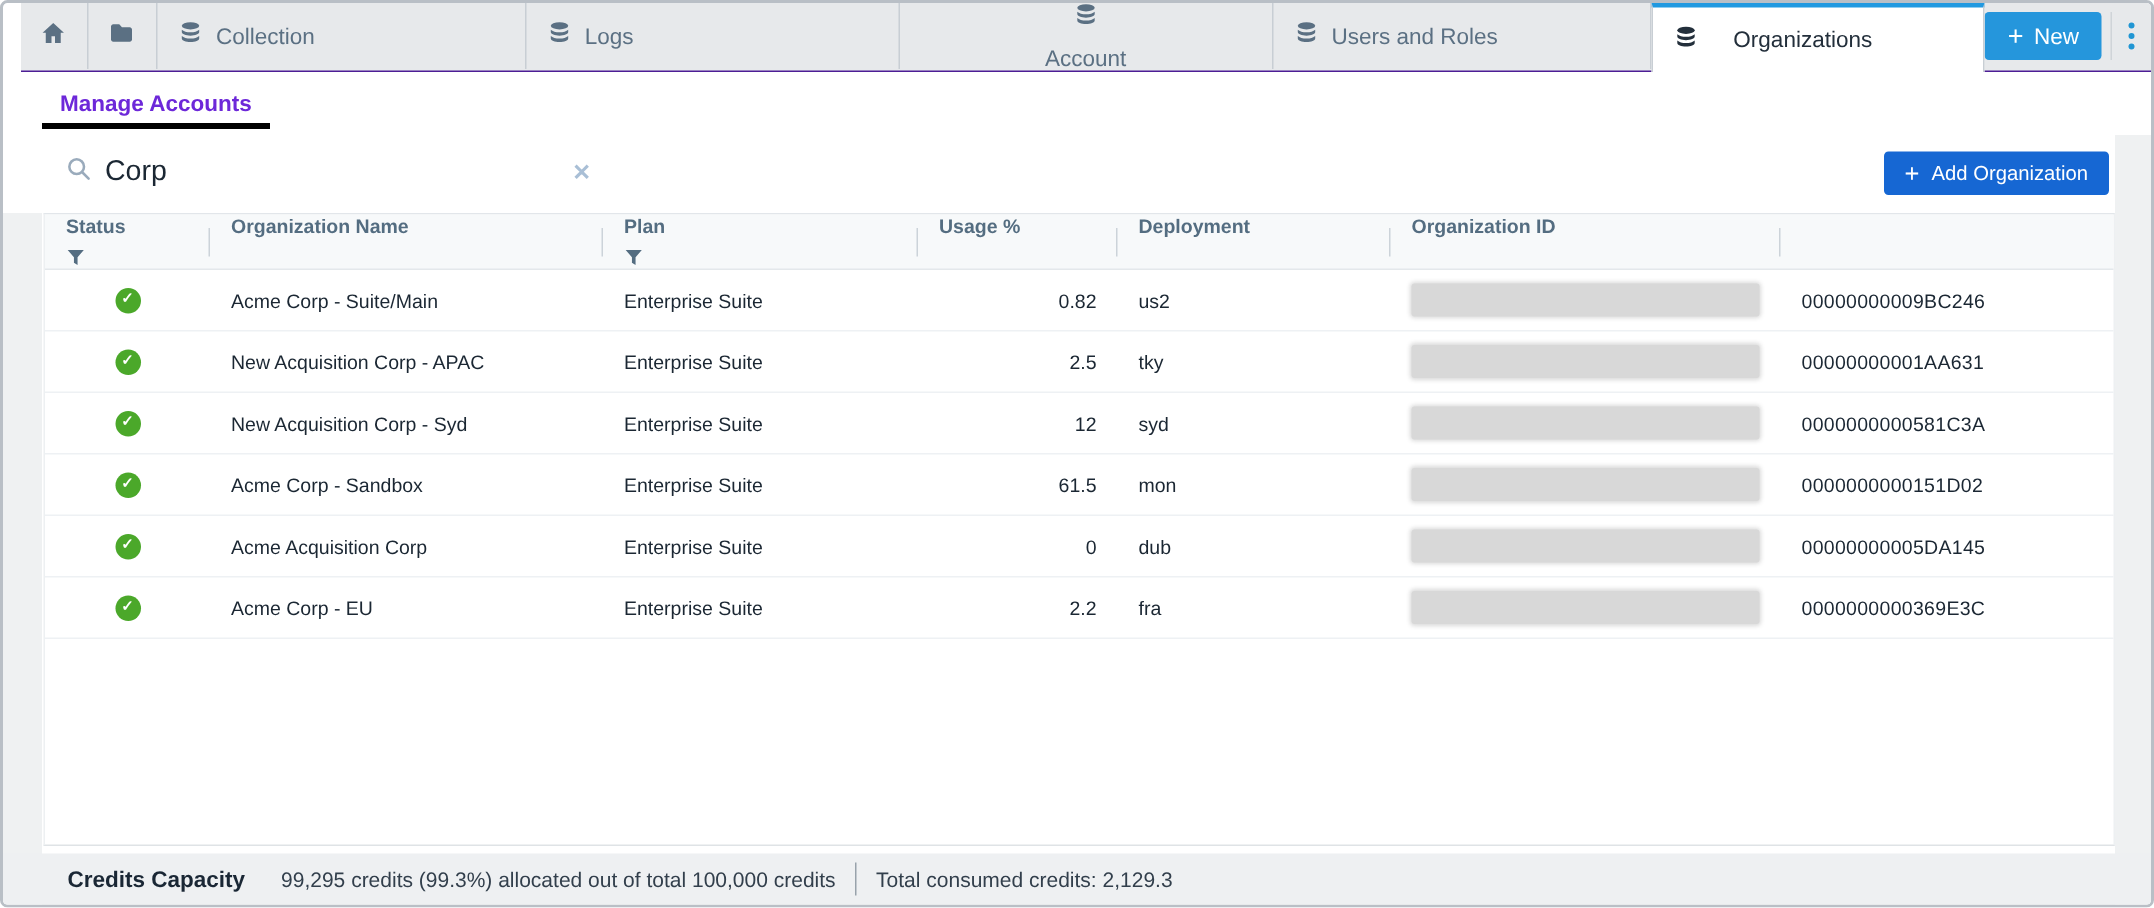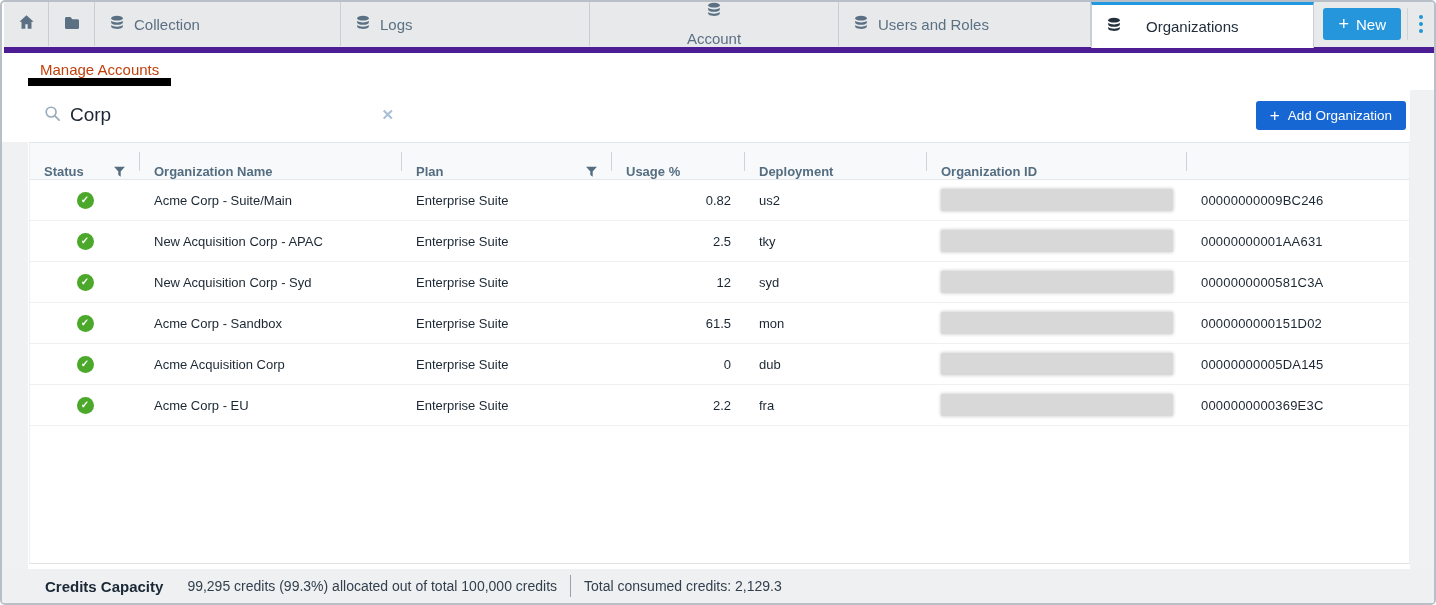--- a/index.html
+++ b/index.html
@@ -1,22 +1,22 @@
 <!DOCTYPE html>
 <html><head>
 <meta charset="utf-8">
 <style>
   html,body{margin:0;padding:0;background:#fff;width:1436px;height:605px;overflow:hidden;
     font-family:"Liberation Sans", sans-serif;}
   .window{position:relative;width:1436px;height:605px;box-sizing:border-box;
     border:2px solid #b9bfc6;border-radius:5px;overflow:hidden;background:#fff;}
 
   
-  .tabstrip{position:absolute;top:0;left:2px;right:0;height:45px;background:#e7e9eb;
-    border-bottom:6px solid #4c1d95;display:flex;align-items:flex-start;z-index:5;}
+  .tabstrip{position:absolute;top:0;left:12px;right:0;height:45px;background:#e7e9eb;
+    border-bottom:1px solid #4c1d95;display:flex;align-items:flex-start;z-index:5;}
   .tab{height:44px;box-sizing:border-box;border-right:1px solid #c8ced4;display:flex;
     align-items:center;gap:9px;padding:0 14px;color:#5b7083;font-size:15px;cursor:pointer;}
   .tab.icon-tab{justify-content:center;padding:0;}
   .tab svg{flex:0 0 auto;}
   .tab.active{height:46px;background:#fff;border-top:3px solid #2199e0;border-left:1px solid #c8ced4;
     color:#232f3b;font-weight:500;z-index:6;}
   .t-home{width:45px;} .t-folder{width:46px;} .t-collection{width:246px;} .t-logs{width:249px;}
   .t-account{width:249px;flex-direction:column;} .t-users{width:252px;} .t-orgs{width:223px;gap:24px;}
   .tabfill{flex:1;height:44px;display:flex;align-items:center;justify-content:flex-end;}
   .new-btn{margin:0 6px 0 0;height:32px;padding:0 15px;border:none;border-radius:3px;
@@ -28,41 +28,41 @@
   .kebab i{width:4px;height:4px;border-radius:50%;background:#2196d3;display:block;}
 
   
   .content{position:absolute;top:45px;left:0;right:0;bottom:0;background:#fff;}
   .gutter{position:absolute;background:#eff1f2;z-index:1;}
   .gutter.left{left:0;width:26px;top:95px;bottom:0;}
   .gutter.right{right:0;width:24px;top:43px;bottom:0;}
 
   .subtab-row{position:absolute;top:8px;left:26px;height:34px;display:flex;}
   .subtab{padding:0 12px;height:31px;line-height:29px;box-sizing:border-box;font-size:15px;
-    font-weight:400;color:#c2410c;border-bottom:8px solid #000000;cursor:pointer;}
+    font-weight:700;color:#6d28d9;border-bottom:4px solid #000000;cursor:pointer;}
 
   .toolbar{position:absolute;top:43px;left:27px;right:28px;height:50px;display:flex;
     align-items:center;justify-content:space-between;background:#fff;z-index:2;}
   .search{display:flex;align-items:center;gap:9px;margin-left:15px;width:352px;position:relative;}
   .search input{border:none;outline:none;background:transparent;font-family:inherit;
     font-size:19px;color:#1b2733;flex:1;padding:0;}
   .clear-x{color:#a9bfd6;font-size:15px;font-weight:700;cursor:pointer;padding:0 2px;}
   .add-btn{height:29px;padding:0 14px;border:none;border-radius:3px;background:#1667d3;
     color:#fff;font-size:13.5px;display:flex;align-items:center;gap:8px;cursor:pointer;
     font-family:inherit;}
   .add-btn .plus{font-size:17px;font-weight:400;line-height:1;}
 
   
   .table{position:absolute;top:95px;left:27px;width:1381px;height:422px;box-sizing:border-box;
     background:#fff;border-top:1px solid #e2e6ea;border-bottom:1px solid #dfe3e6;
     border-left:1px solid #edf0f2;border-right:1px solid #edf0f2;z-index:2;}
   .grid{display:grid;grid-template-columns:110px 262px 210px 133px 182px 260px 1fr;}
   .thead{height:36px;background:#f7f9fa;border-bottom:1px solid #e4e8eb;}
-  .th{position:relative;display:flex;align-items:flex-end;justify-content:space-between;
-    padding:0 14px;font-size:13px;font-weight:700;color:#546d81;box-sizing:border-box;}
+  .th{position:relative;display:flex;align-items:flex-start;justify-content:space-between;
+    padding:0 14px;font-size:13px;font-weight:700;color:#546d81;box-sizing:border-box;flex-direction:column;}
   .th::after{content:"";position:absolute;right:0;top:9px;height:19px;width:1px;background:#ccd3d9;}
   .funnel{display:flex;align-items:center;cursor:pointer;}
   .trow{height:40px;border-bottom:1px solid #eef1f4;cursor:pointer;}
   .td{display:flex;align-items:center;padding:0 14px;font-size:13px;color:#1b2733;
     box-sizing:border-box;white-space:nowrap;overflow:hidden;}
   .td.center{justify-content:center;}
   .td.right{justify-content:flex-end;}
   .ok-badge{width:17px;height:17px;border-radius:50%;background:#4ba82a;display:flex;
     align-items:center;justify-content:center;}
   .ok-badge span{color:#fff;font-size:10px;font-weight:700;line-height:1;}

